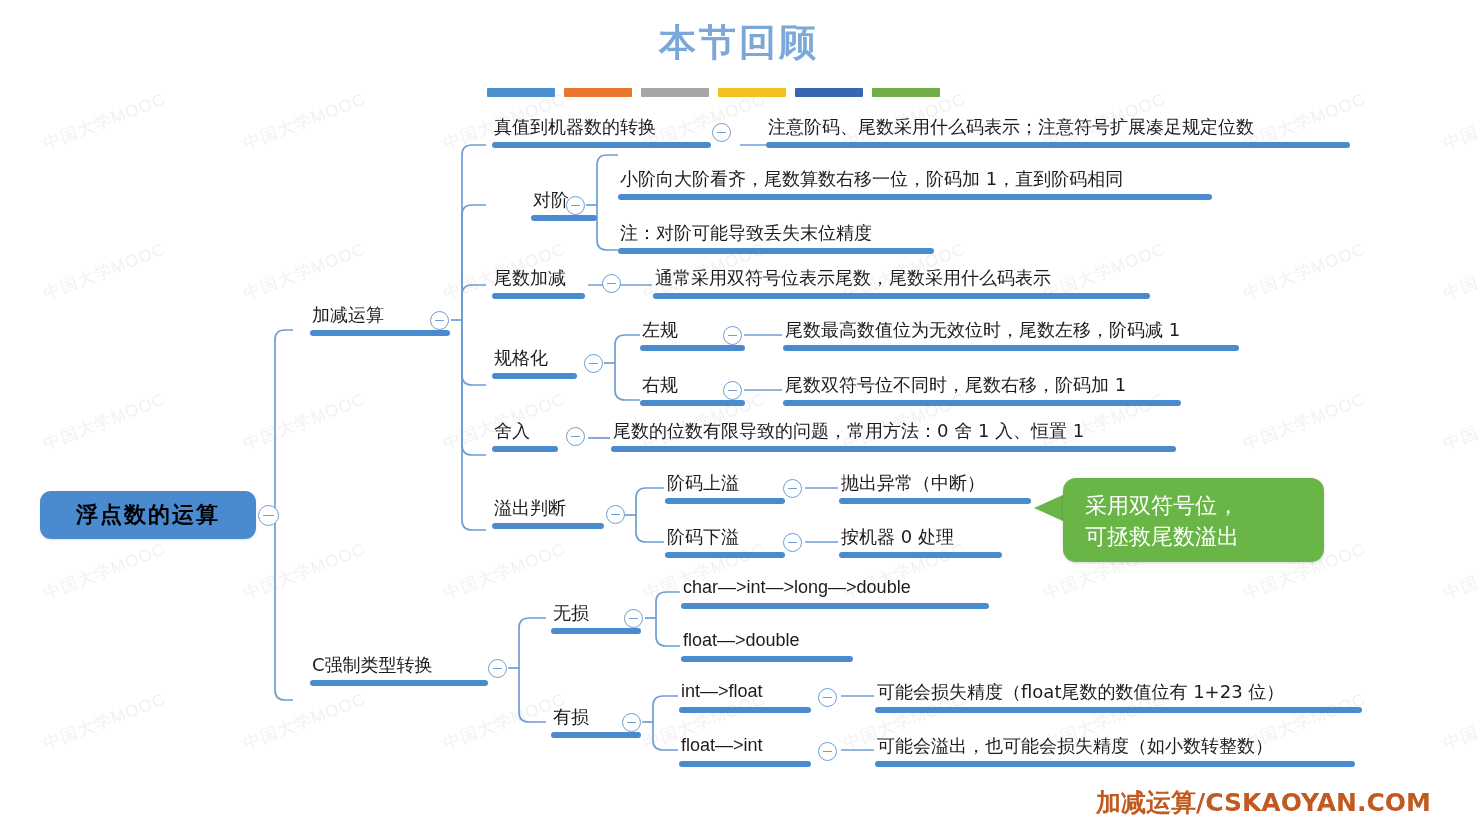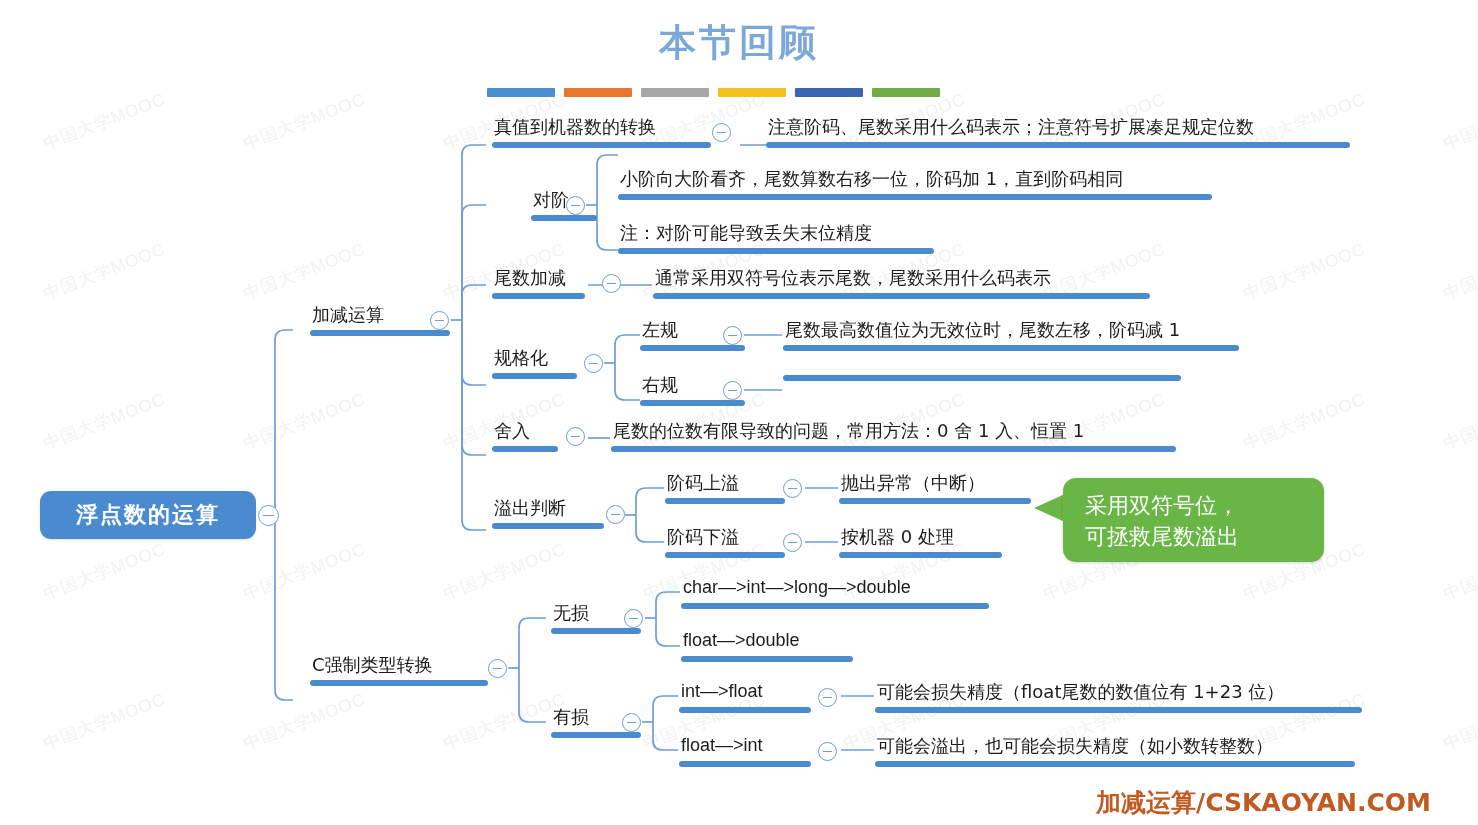--- a/index.html
+++ b/index.html
@@ -144,21 +144,21 @@
     width: 216px;
     height: 48px;
     background: #4a8bd0;
     border-radius: 11px;
     display: flex;
     align-items: center;
     justify-content: center;
     box-shadow: 0 1px 2px rgba(0,0,0,0.12);
   }
   #root-node .rlabel {
-    color: #ffffff;
+    color: #000000;
     font-size: 22px;
     font-weight: bold;
     letter-spacing: 2px;
     font-family: "DejaVu Sans", "Liberation Sans", sans-serif;
   }
 
   
   #callout {
     position: absolute;
     left: 1063px;
@@ -393,20 +393,21 @@
       <span class="ntext">尾数最高数值位为无效位时，尾数左移，阶码减 1</span>
       <span class="nbar" style="width: 456px; background: rgb(74, 139, 208);"></span>
     </div>
 
     <div class="node" style="left:640px; top:375px; width:105px;">
       <span class="ntext">右规</span>
       <span class="nbar" style="width: 105px; background: rgb(74, 139, 208);"></span>
     </div>
     <div class="toggle" style="left:723px; top:381px;"></div>
     <div class="node" style="left:783px; top:375px; width:398px;">
+      <span class="ntext">尾数双符号位不同时，尾数右移，阶码加 1</span>
       <span class="nbar" style="width: 398px; background: rgb(74, 139, 208);"></span>
     </div>
 
     <div class="node" style="left:492px; top:421px; width:66px;">
       <span class="ntext">舍入</span>
       <span class="nbar" style="width: 66px; background: rgb(74, 139, 208);"></span>
     </div>
     <div class="toggle" style="left:566px; top:427px;"></div>
     <div class="node" style="left:611px; top:421px; width:565px;">
       <span class="ntext">尾数的位数有限导致的问题，常用方法：0 舍 1 入、恒置 1</span>

